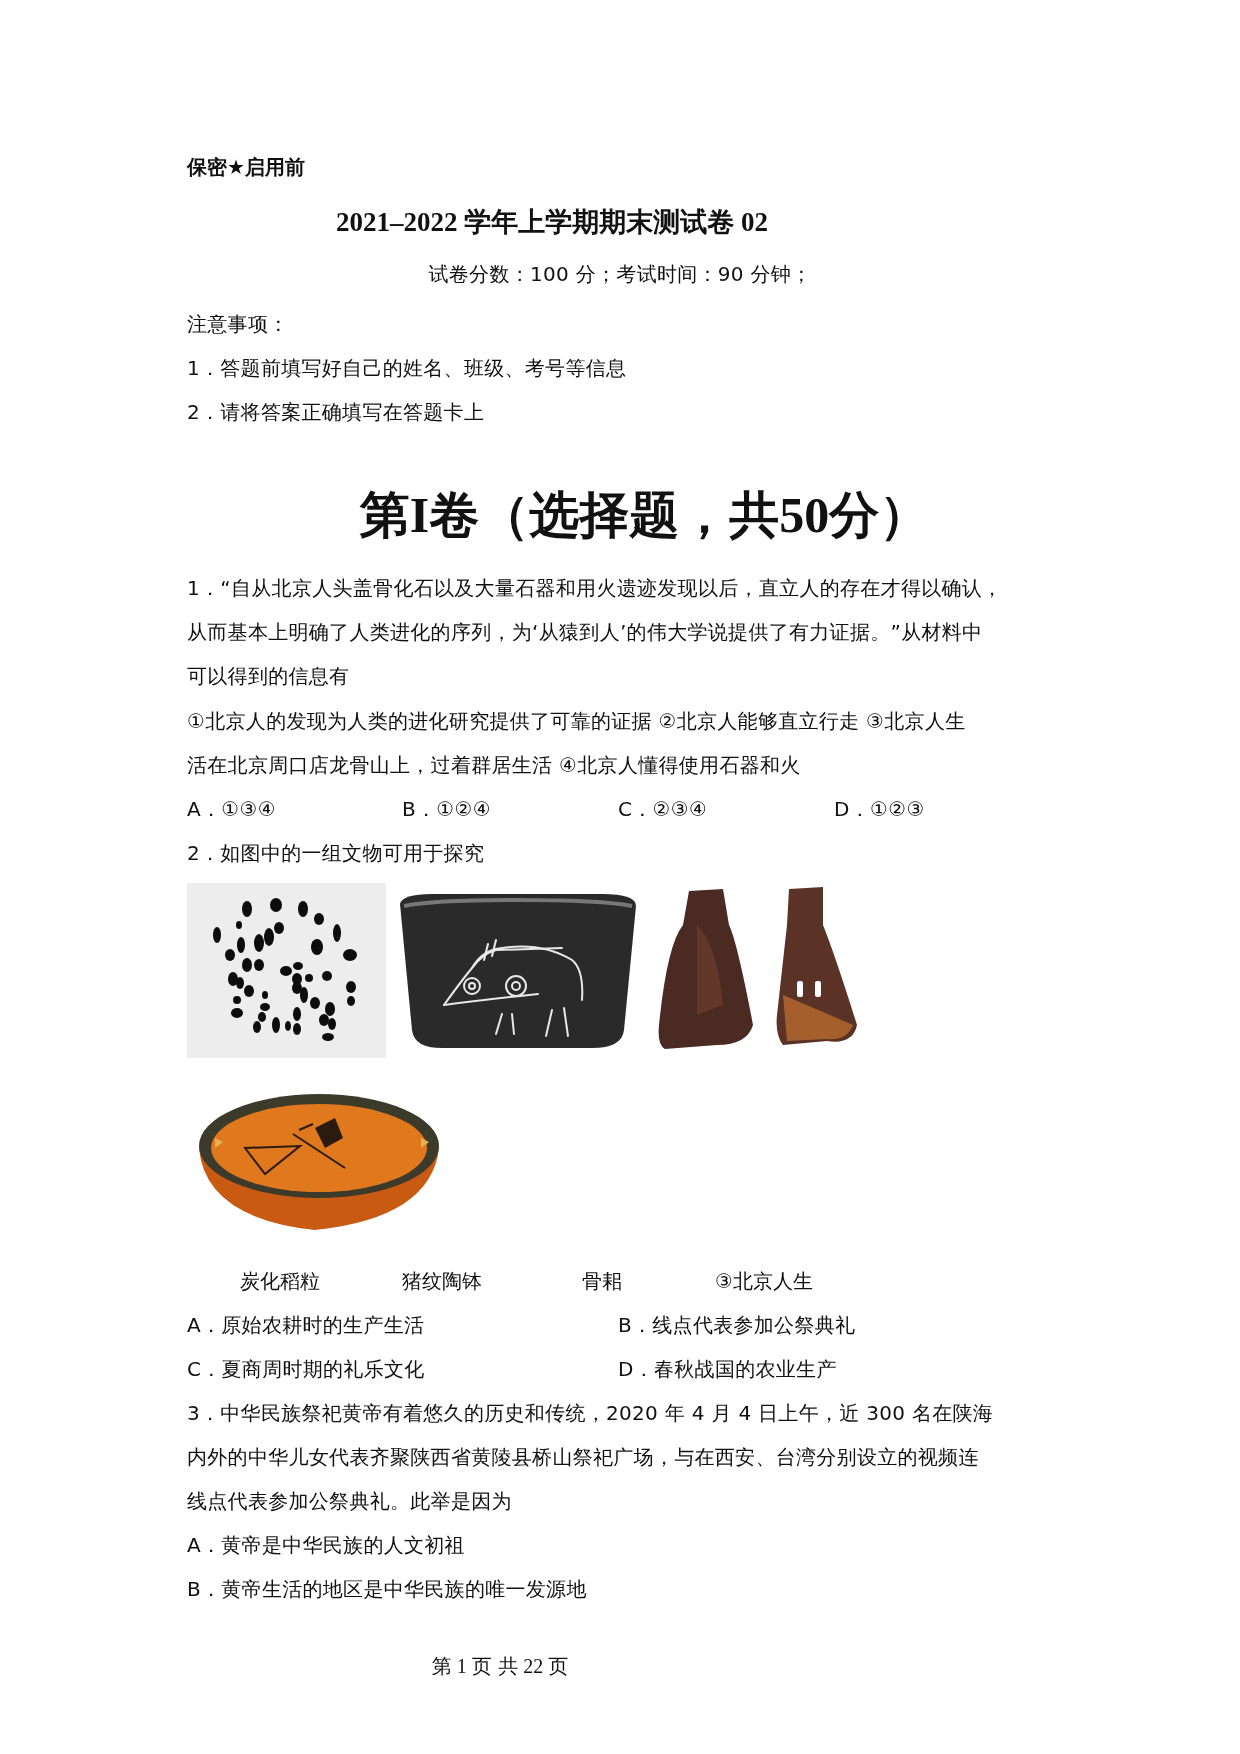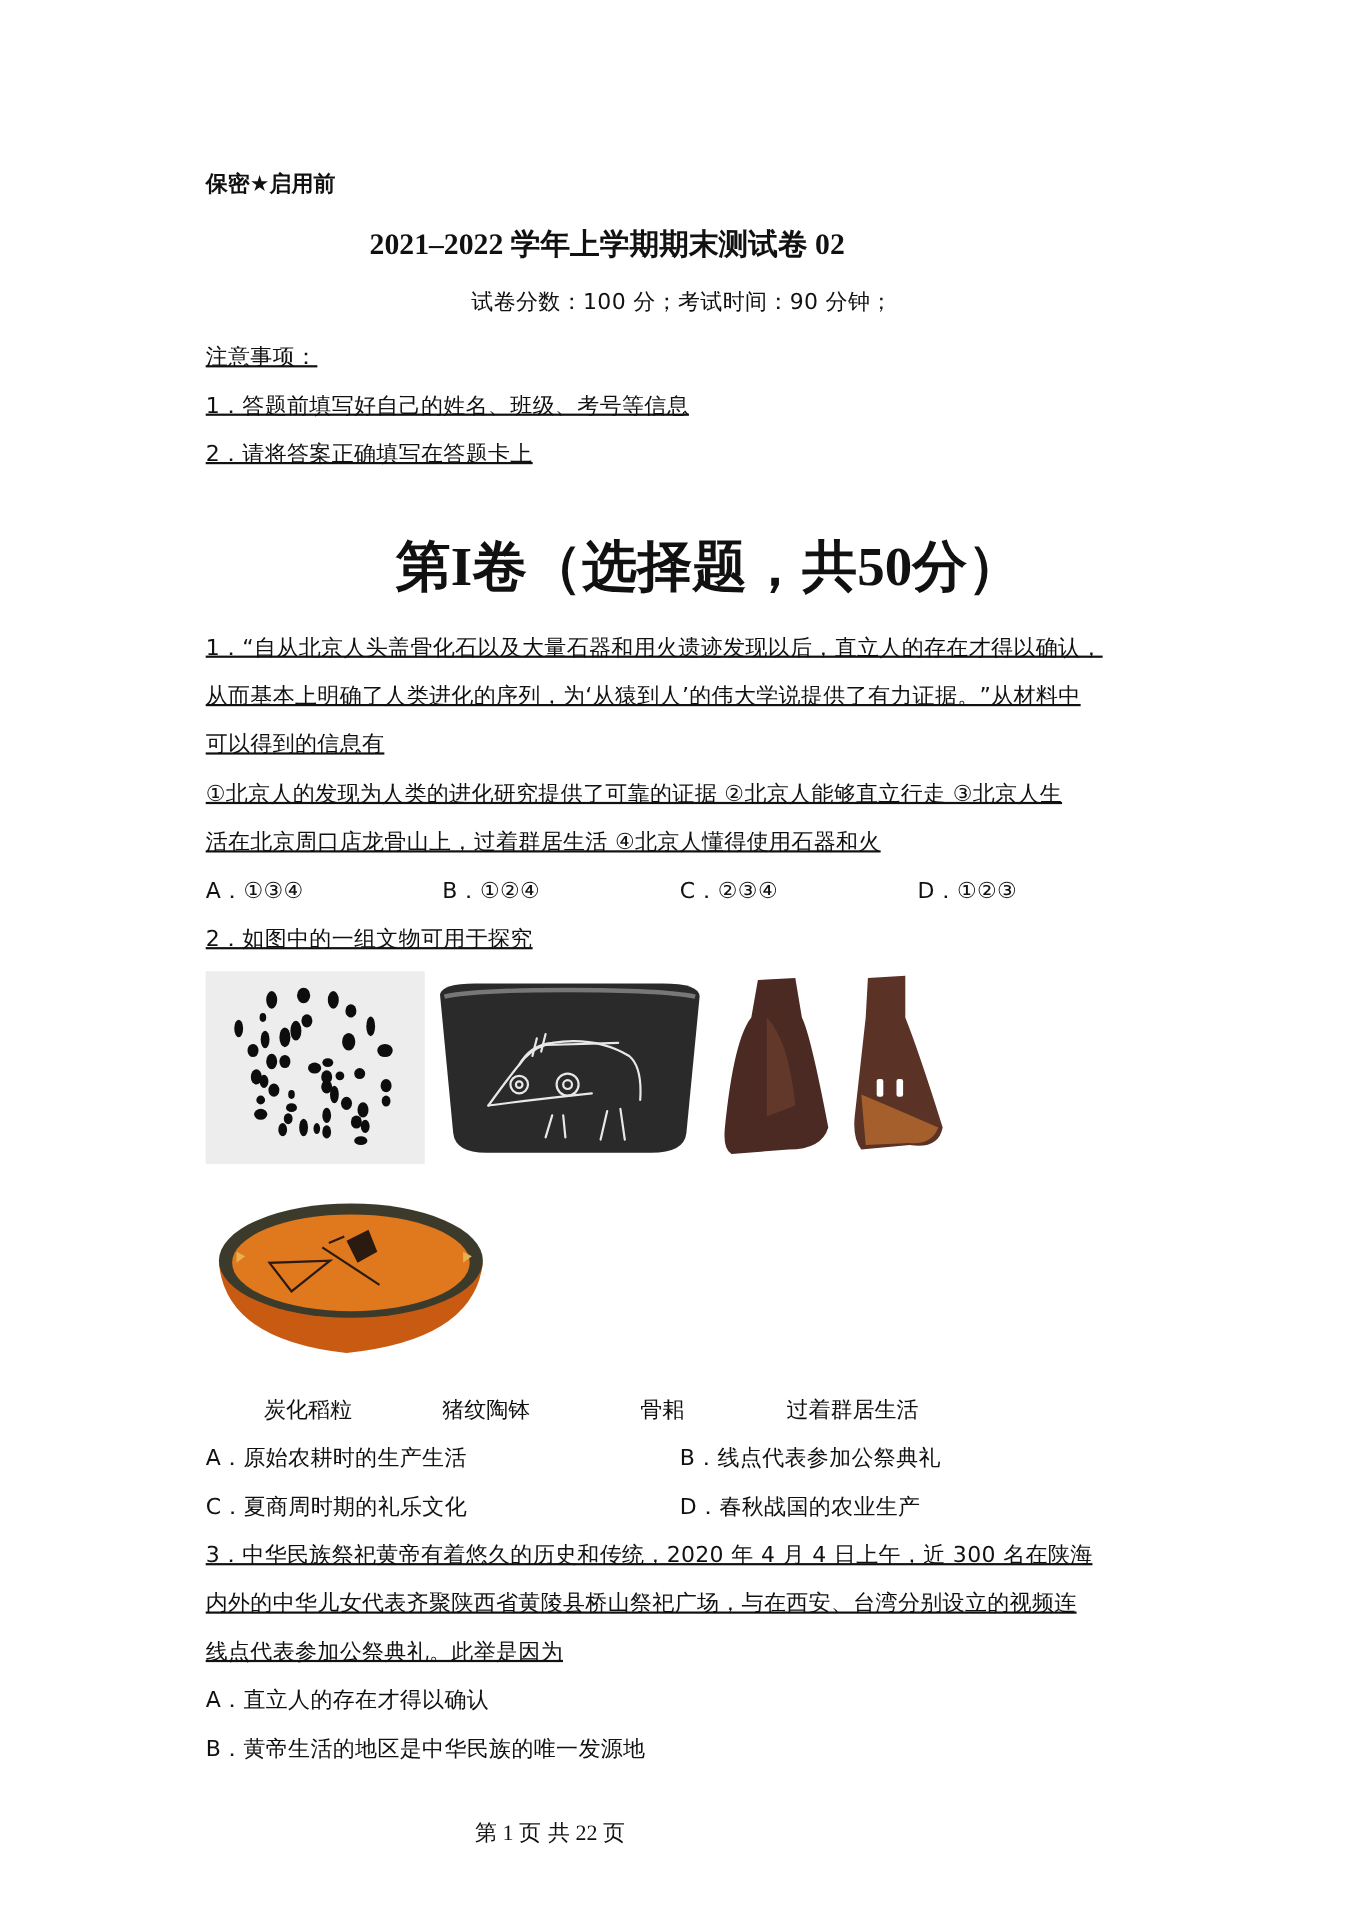--- a/index.html
+++ b/index.html
@@ -8,21 +8,21 @@
     .abs { position: absolute; white-space: nowrap; }
     .body-text { font-size: 20px; line-height: 24px; letter-spacing: 0.3px; }
     .confidential { left: 187px; top: 154px; font-size: 20px; font-weight: bold; text-align: center; }
     .title { left: 0; width: 1104px; top: 204px; text-align: center; font-size: 27px; font-weight: bold;
              font-family: "Liberation Serif", "DejaVu Serif", serif; }
     .title .cn { font-family: "DejaVu Sans", sans-serif; }
     .subtitle { left: 0; width: 1240px; top: 262px; text-align: center; }
     .section { left: 0; width: 1217px; top: 490px; text-align: center; font-size: 50px; font-weight: bold;
                font-family: "Liberation Serif", "DejaVu Serif", serif; line-height: 50px; padding-left: 36px; }
     .section .cn { font-family: "DejaVu Sans", sans-serif; }
-    .line { left: 187px; text-decoration: underline; }
+    .line { left: 187px; }
     .footer { left: 0; width: 1000px; top: 1653px; text-align: center; font-size: 20px;
               font-family: "Liberation Serif", "DejaVu Serif", serif; }
     .footer .cn { font-family: "DejaVu Sans", sans-serif; }
     .img { position: absolute; overflow: hidden; }
     .caption { position: absolute; top: 1268px; font-size: 20px; }
   </style>
 </head>
 <body>
 
 <div>
@@ -157,33 +157,33 @@
         <path d="M98 46 L150 80" stroke="#2a1a10" stroke-width="2"></path>
         <path d="M118 36 L104 42" stroke="#2a1a10" stroke-width="2"></path>
         <path d="M20 50 L28 54 L20 60 Z" fill="#e8b050"></path>
         <path d="M226 50 L234 54 L226 60 Z" fill="#e8b050"></path>
       </svg>
     </div>
 
     <div class="caption" style="left:240px">炭化稻粒</div>
     <div class="caption" style="left:402px">猪纹陶钵</div>
     <div class="caption" style="left:582px">骨耜</div>
-    <div class="caption" style="left:715px">过着群居生活</div>
+    <div class="caption" style="left:715px">③北京人生</div>
 
     <div class="abs body-text" style="top:1313px;left:187px">A．原始农耕时的生产生活</div>
     <div class="abs body-text" style="top:1313px;left:618px">B．线点代表参加公祭典礼</div>
     <div class="abs body-text" style="top:1357px;left:187px">C．夏商周时期的礼乐文化</div>
     <div class="abs body-text" style="top:1357px;left:618px">D．春秋战国的农业生产</div>
   </div>
 
   <div>
     <div class="abs line body-text" style="top:1401px">3．中华民族祭祀黄帝有着悠久的历史和传统，2020 年 4 月 4 日上午，近 300 名在陕海</div>
     <div class="abs line body-text" style="top:1445px">内外的中华儿女代表齐聚陕西省黄陵县桥山祭祀广场，与在西安、台湾分别设立的视频连</div>
     <div class="abs line body-text" style="top:1489px">线点代表参加公祭典礼。此举是因为</div>
-    <div class="abs body-text" style="top:1533px;left:187px">A．直立人的存在才得以确认</div>
+    <div class="abs body-text" style="top:1533px;left:187px">A．黄帝是中华民族的人文初祖</div>
     <div class="abs body-text" style="top:1577px;left:187px">B．黄帝生活的地区是中华民族的唯一发源地</div>
   </div>
 
   <div class="abs footer">
     <span class="cn">第</span>
     <span>1</span>
     <span class="cn">页 共</span>
     <span>22</span>
     <span class="cn">页</span>
   </div>

